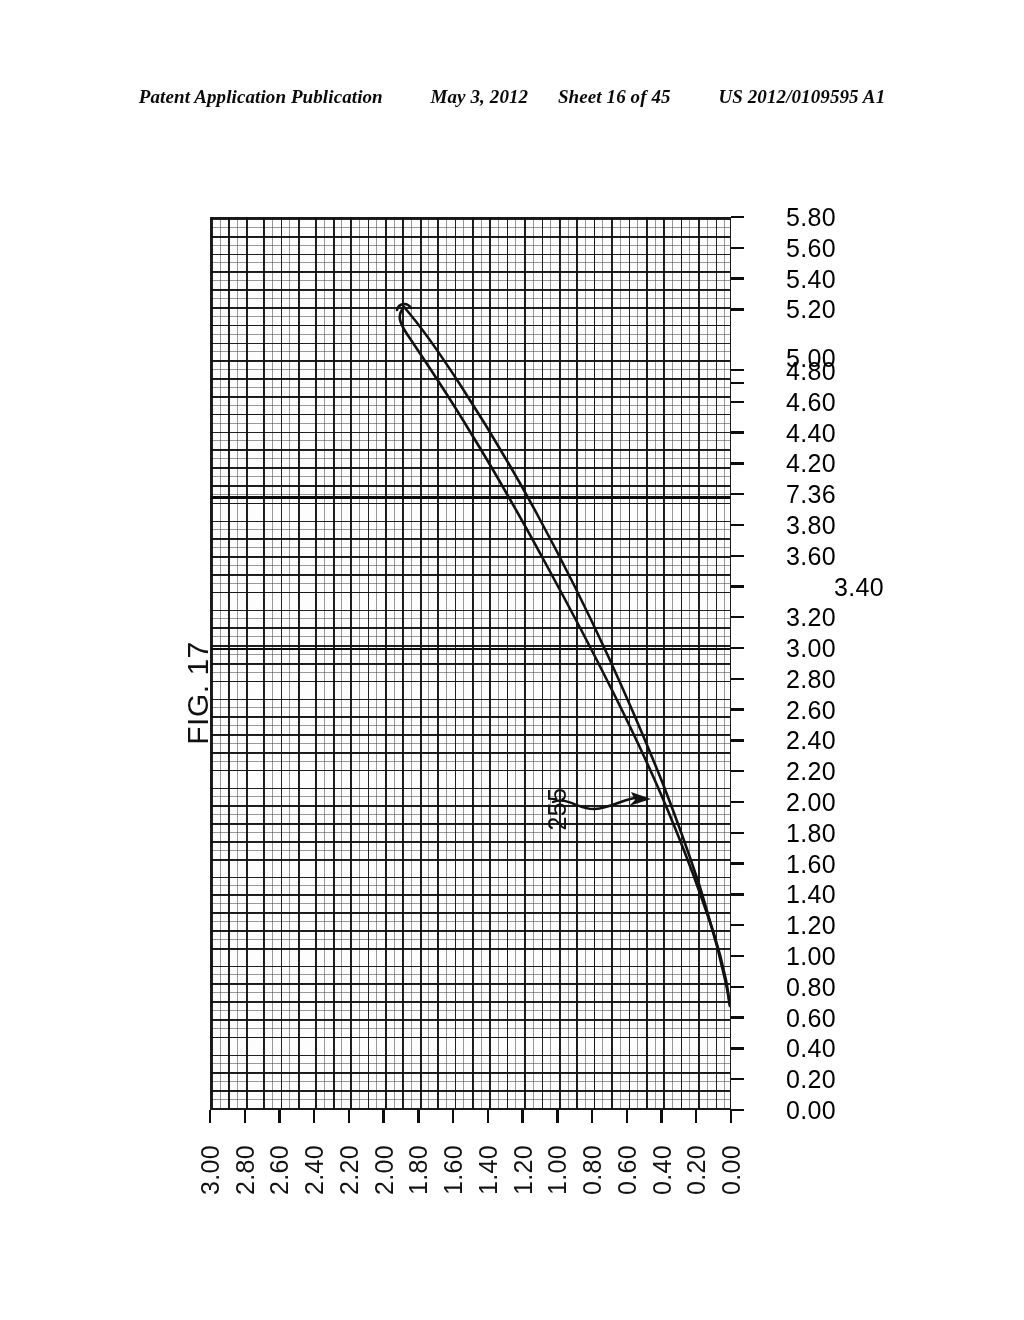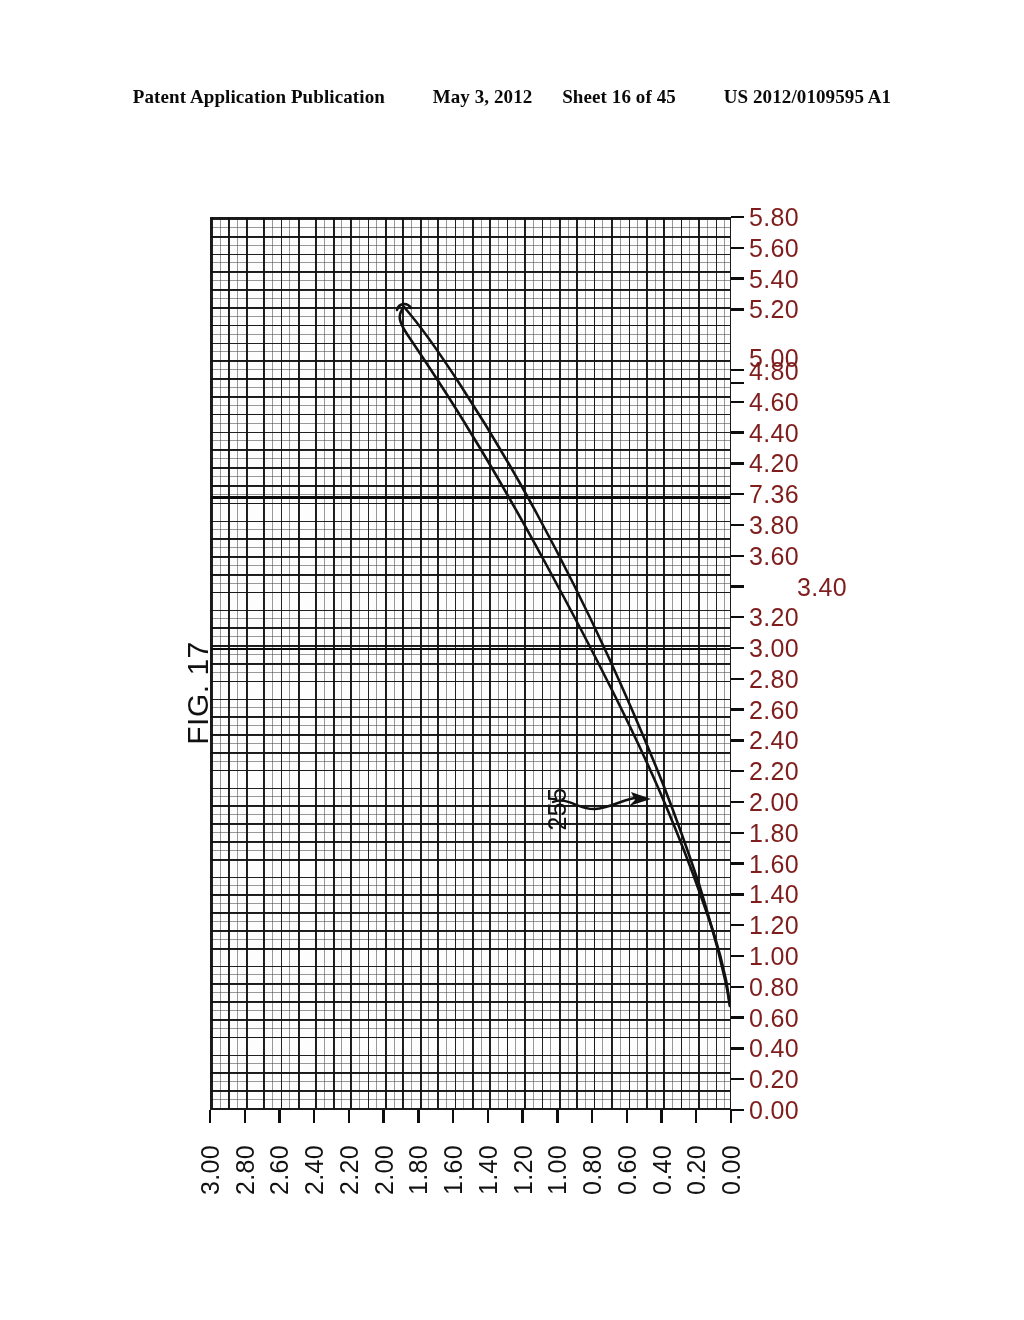--- a/index.html
+++ b/index.html
@@ -21,20 +21,21 @@
     top: 86px;
     left: 0;
     width: 1024px;
     text-align: center;
     font-family: "Liberation Serif", serif;
     font-weight: bold;
     font-size: 19px;
     color: #0a0a0a;
     letter-spacing: 0.1px;
     white-space: nowrap;
+    font-style: italic;
   }
   #patent-header .hdr-seg { display: inline-block; }
   .gap-lg { display: inline-block; width: 38px; }
   .gap-md { display: inline-block; width: 20px; }
 
   
   #figure-17 {
     position: absolute;
     left: 0;
     top: 0;
@@ -174,23 +175,24 @@
   .y-tick .tick-mark {
     display: block;
     width: 13px;
     height: 2.4px;
     background: #0d0d0d;
     margin-right: 5px;
   }
   .y-tick .tick-text {
     font-family: "Liberation Sans", sans-serif;
     font-size: 25px;
-    color: #7f1d1d;
+    color: #000000;
     letter-spacing: 0.3px;
     line-height: 26px;
+    margin-left: 37px;
   }
 
   #axis-bottom {
     position: absolute;
     left: 210px;
     top: 1110px;
     width: 521px;
     height: 120px;
   }
   .x-tick {

